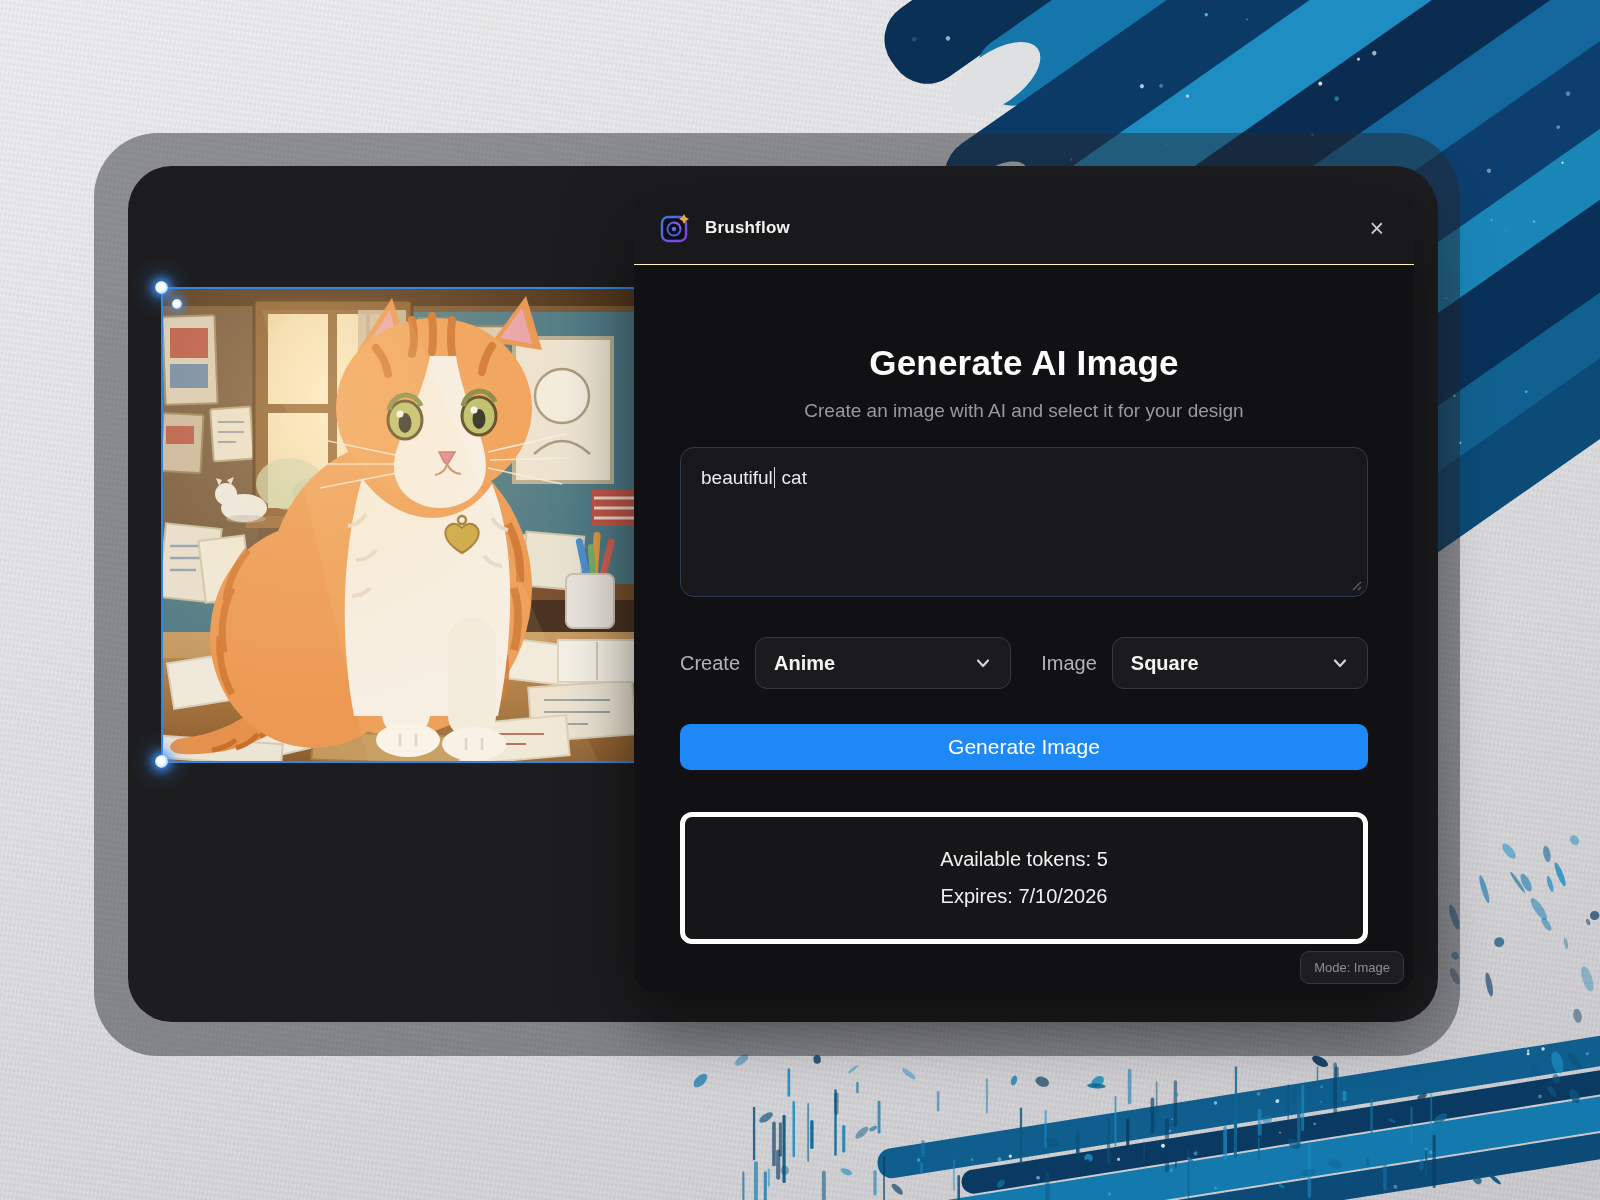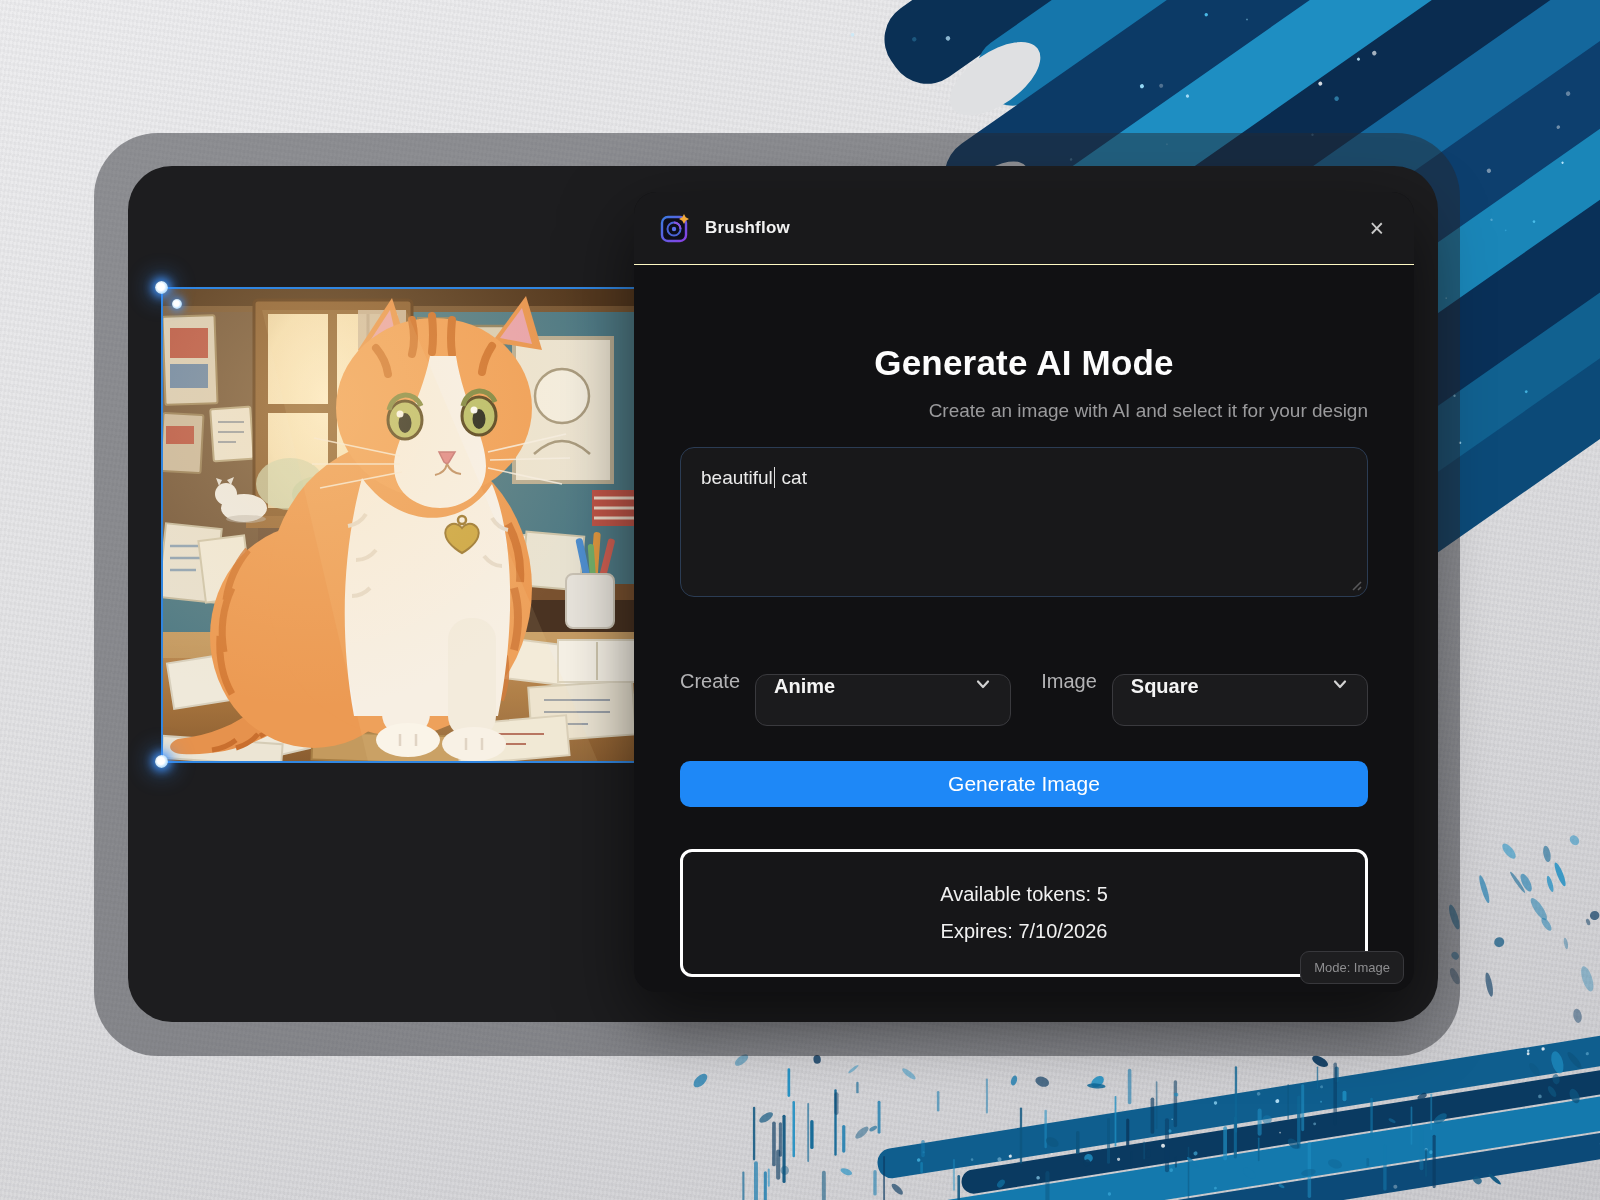--- a/index.html
+++ b/index.html
@@ -36,37 +36,37 @@
     border-radius:22px;background:#111113;box-shadow:0 28px 70px rgba(0,0,0,.55);}
   .panel-header{display:flex;align-items:center;height:72px;padding:0 26px;
     background:#19191b;border-bottom:1px solid #fef9c3;border-radius:22px 22px 0 0;}
   .logo{width:30px;height:30px;margin-right:15px;flex:none;}
   .app-title{color:#f2f2f2;font-size:17px;font-weight:bold;letter-spacing:.2px;}
   .spacer{flex:1;}
   .close-btn{color:#c9c9c9;font-size:25px;line-height:1;cursor:pointer;background:none;border:none;
     font-family:"Liberation Sans",sans-serif;padding:2px 4px;}
   .panel-body{padding:0 46px;position:relative;}
   .dlg-title{margin:78px 0 0;text-align:center;color:#fdfdfd;font-size:35px;font-weight:800;letter-spacing:.2px;}
-  .dlg-sub{margin-top:17px;text-align:right;color:#9a9a9c;font-size:19px;}
+  .dlg-sub{margin-top:17px;text-align:center;color:#9a9a9c;font-size:19px;}
   .prompt-box{position:relative;margin-top:25px;height:150px;border-radius:14px;
     background:#18181a;border:1.5px solid #2b3c54;box-sizing:border-box;padding:17px 20px;
     color:#eaeaea;font-size:19px;line-height:1.35;cursor:text;}
   .caret{display:inline-block;width:1.5px;height:21px;background:#dedede;vertical-align:-4px;margin:0 1px;}
   .resize-glyph{position:absolute;right:5px;bottom:5px;opacity:.75;}
   .opt-row{display:flex;align-items:center;margin-top:40px;}
   .opt-label{color:#b3b3b5;font-size:20px;flex:none;}
-  .select{flex:1;display:flex;height:52px;border-radius:12px;
-    background:#1b1b1d;border:1px solid #3a3a3e;padding:0 18px;box-sizing:border-box;cursor:pointer;margin-top:37px;}
+  .select{flex:1;display:flex;align-items:center;height:52px;border-radius:12px;
+    background:#1b1b1d;border:1px solid #3a3a3e;padding:13px 18px;box-sizing:border-box;cursor:pointer;}
   .select .val{color:#f4f4f4;font-size:20px;font-weight:bold;flex:1;}
   .sel-style{margin-left:15px;margin-right:30px;}
   .sel-size{margin-left:15px;}
   .gen-btn{display:block;width:100%;margin-top:35px;height:46px;border:none;border-radius:10px;
     background:#1e88f7;color:#ffffff;font-size:21px;font-weight:normal;cursor:pointer;
     font-family:"Liberation Sans",sans-serif;}
-  .tokens-box{margin-top:42px;border:3px solid #ffffff;border-radius:12px;background:#161618;
+  .tokens-box{margin-top:42px;border:5px solid #ffffff;border-radius:12px;background:#161618;
     padding:24px 10px;text-align:center;color:#f1f1f1;font-size:20px;line-height:37px;}
   .mode-badge{position:absolute;right:10px;bottom:8px;padding:8px 13px;border-radius:9px;
     background:#1e1e20;border:1px solid #38383c;color:#8e8e90;font-size:13px;}
 </style>
 </head>
 <body>
 
 <div class="stage">
 
   <div class="paper"></div>
@@ -610,21 +610,21 @@
         <path d="M14 9.5 a6.5 6.5 0 0 1 6.5 6.5" fill="none" stroke="#8a55e0" stroke-width="2"></path>
         <circle cx="14" cy="16" r="2.2" fill="#5a6fe8"></circle>
         <path d="M24 1 l1.7 3.3 L29 6 l-3.3 1.7 L24 11 l-1.7 -3.3 L19 6 l3.3 -1.7 Z" fill="#f2a93c"></path>
       </svg>
       <span class="app-title">Brushflow</span>
       <span class="spacer"></span>
       <button class="close-btn">×</button>
     </div>
 
     <div class="panel-body">
-      <h1 class="dlg-title">Generate AI Mode</h1>
+      <h1 class="dlg-title">Generate AI Image</h1>
       <div class="dlg-sub">Create an image with AI and select it for your design</div>
 
       <div class="prompt-box">
         <span>beautiful</span><span class="caret"></span><span> cat</span>
         <svg class="resize-glyph" width="13" height="13" viewBox="0 0 13 13">
           <path d="M12 4 L4 12 M12 9 L9 12" stroke="#6e6e70" stroke-width="1.6" fill="none"></path>
         </svg>
       </div>
 
       <div class="opt-row">

